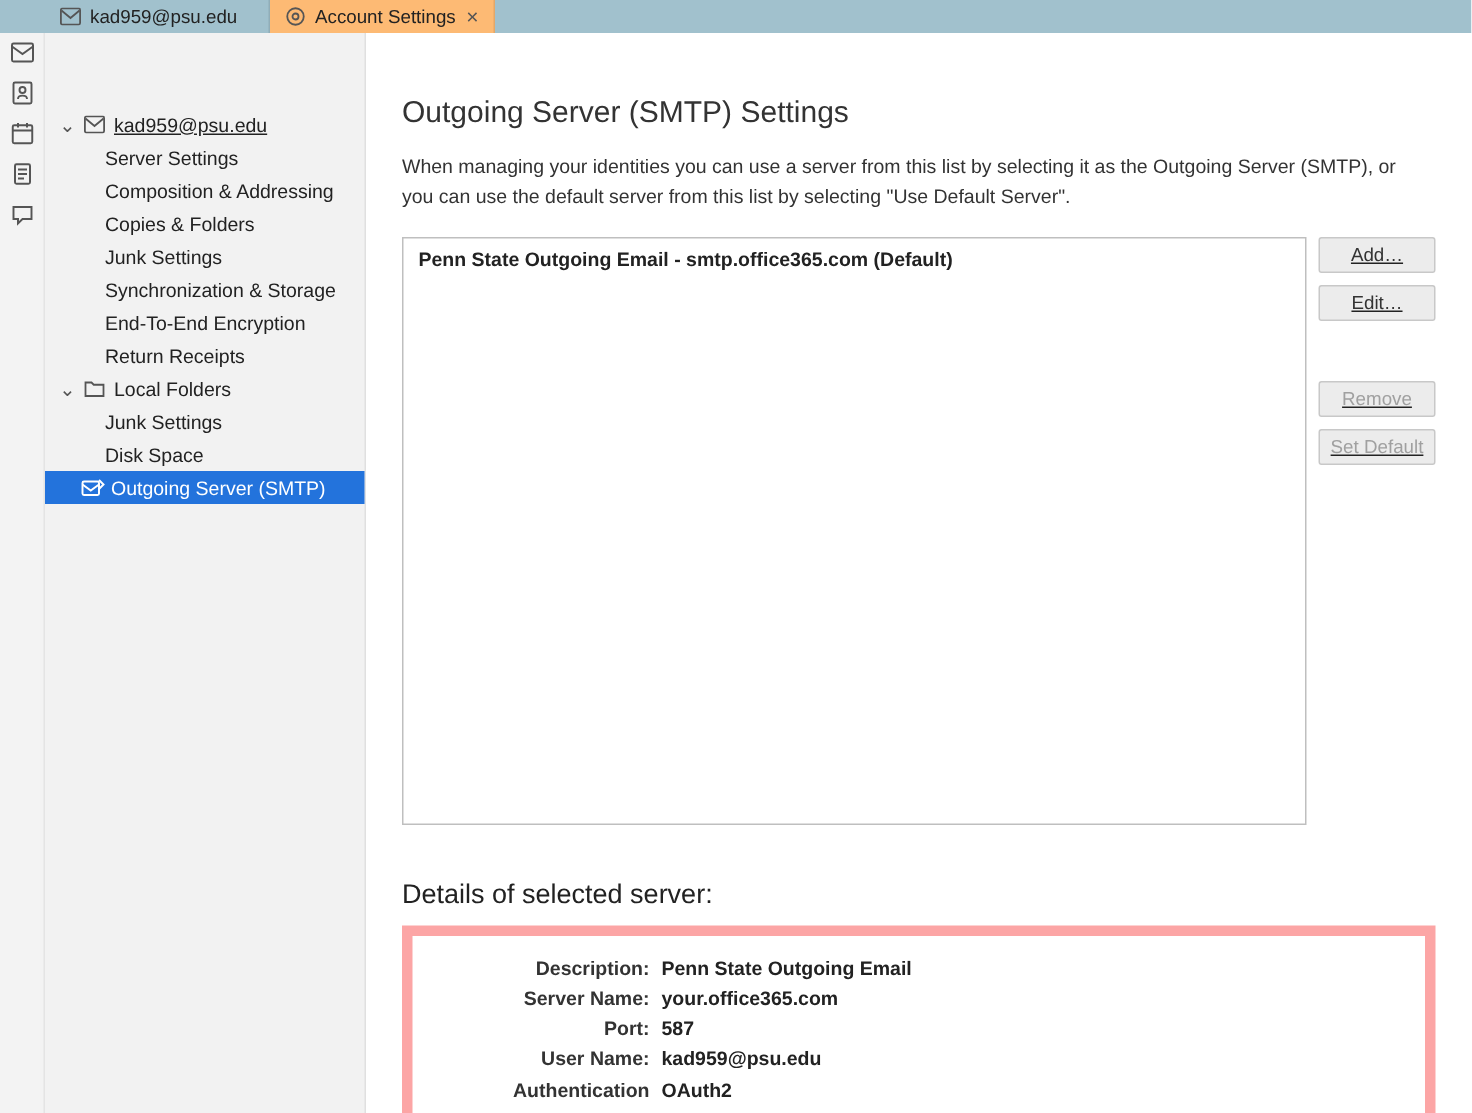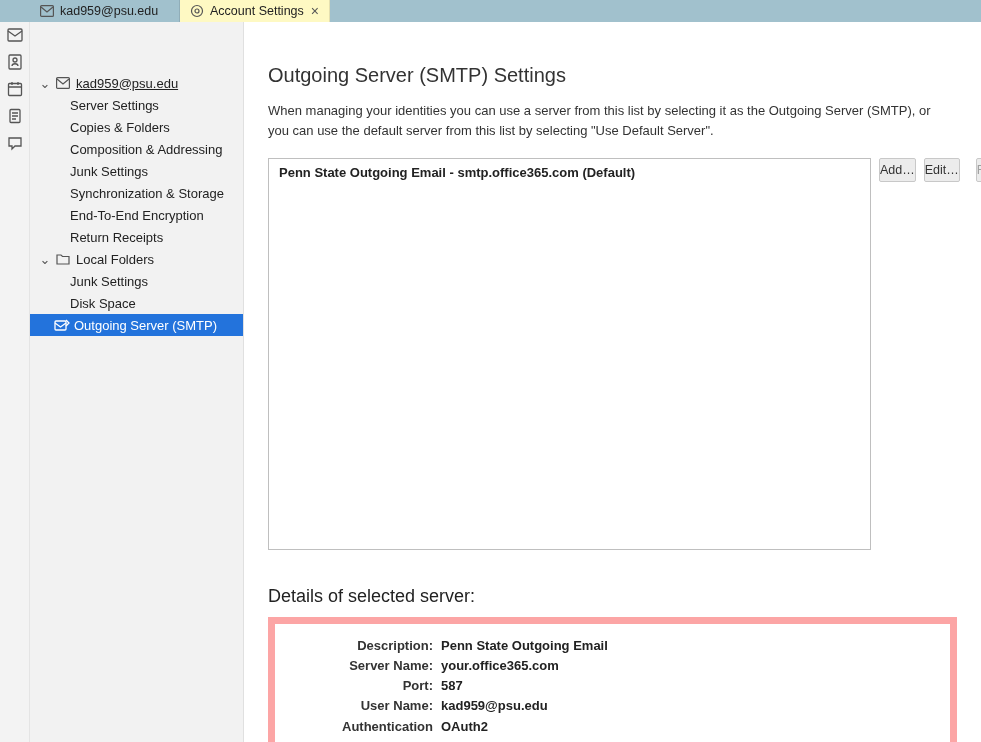--- a/index.html
+++ b/index.html
@@ -28,21 +28,21 @@
   .tab {
     display: flex;
     align-items: center;
     gap: 6px;
     padding: 0 10px;
     font-size: 12.5px;
     min-width: 150px;
     border-right: 1px solid rgba(0,0,0,0.1);
   }
   .tab.active {
-    background: #fef9c3;
+    background: #fdba74;
   }
   .tab .close {
     margin-left: auto;
     color: #555;
     font-size: 14px;
     line-height: 1;
   }
   .body {
     flex: 1;
     display: flex;
@@ -125,22 +125,23 @@
     background: #fff;
   }
   .listbox-row {
     padding: 6px 10px;
     font-size: 13px;
   }
   .listbox-row b { font-weight: bold; }
   .btncol {
     width: 78px;
     display: flex;
-    flex-direction: row;
+    flex-direction: column;
     gap: 8px;
+    text-decoration: underline;
   }
   .btncol .gap { height: 24px; }
   .btn {
     height: 24px;
     background: #ececec;
     border: 1px solid #c8c8c8;
     border-radius: 2px;
     font-size: 12.5px;
     display:flex;align-items:center;justify-content:center;
     color:#333;
@@ -238,24 +239,24 @@
               <rect x="0.6" y="0.6" width="12.8" height="10.8" rx="1"></rect>
               <path d="M1 2 L7 7 L13 2"></path>
             </svg>
           </span>
         <span class="label">kad959@psu.edu</span>
       </div>
       <div class="tree-row item">
           <span class="label">Server Settings</span>
         </div>
       <div class="tree-row item">
+          <span class="label">Composition &amp; Addressing</span>
+        </div>
+      <div class="tree-row item">
           <span class="label">Copies &amp; Folders</span>
-        </div>
-      <div class="tree-row item">
-          <span class="label">Composition &amp; Addressing</span>
         </div>
       <div class="tree-row item">
           <span class="label">Junk Settings</span>
         </div>
       <div class="tree-row item">
           <span class="label">Synchronization &amp; Storage</span>
         </div>
       <div class="tree-row item">
           <span class="label">End-To-End Encryption</span>
         </div>

